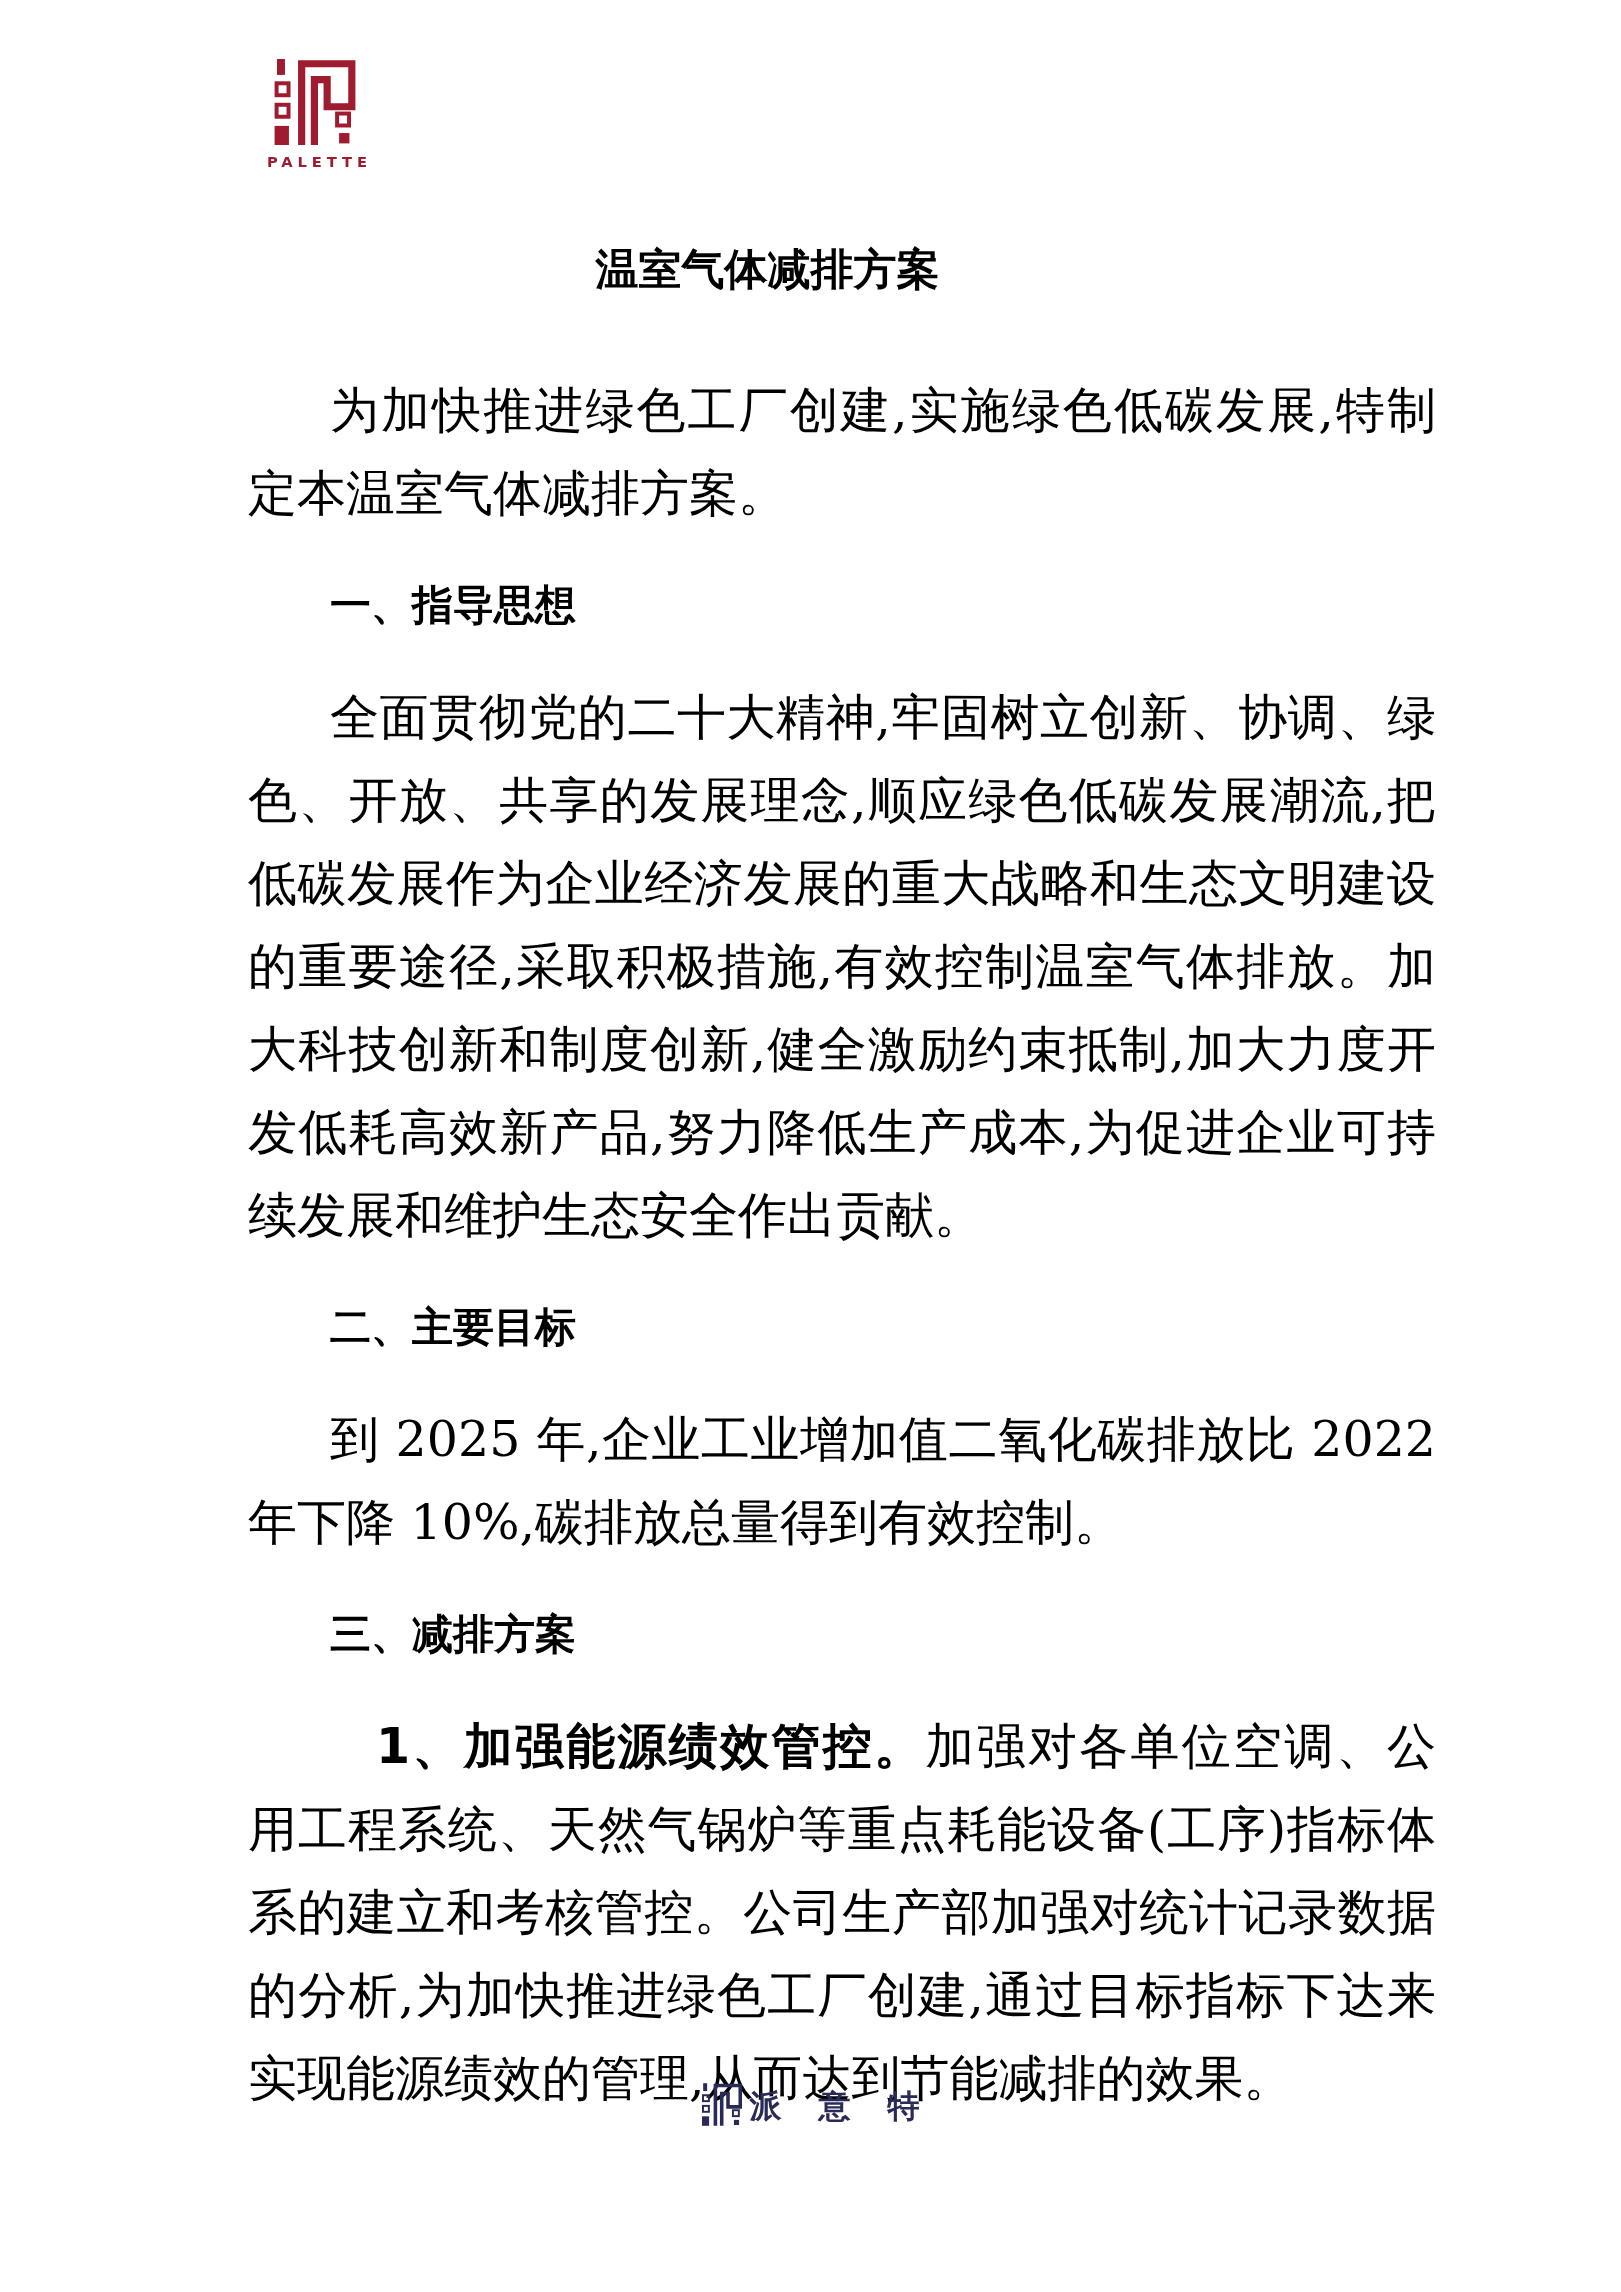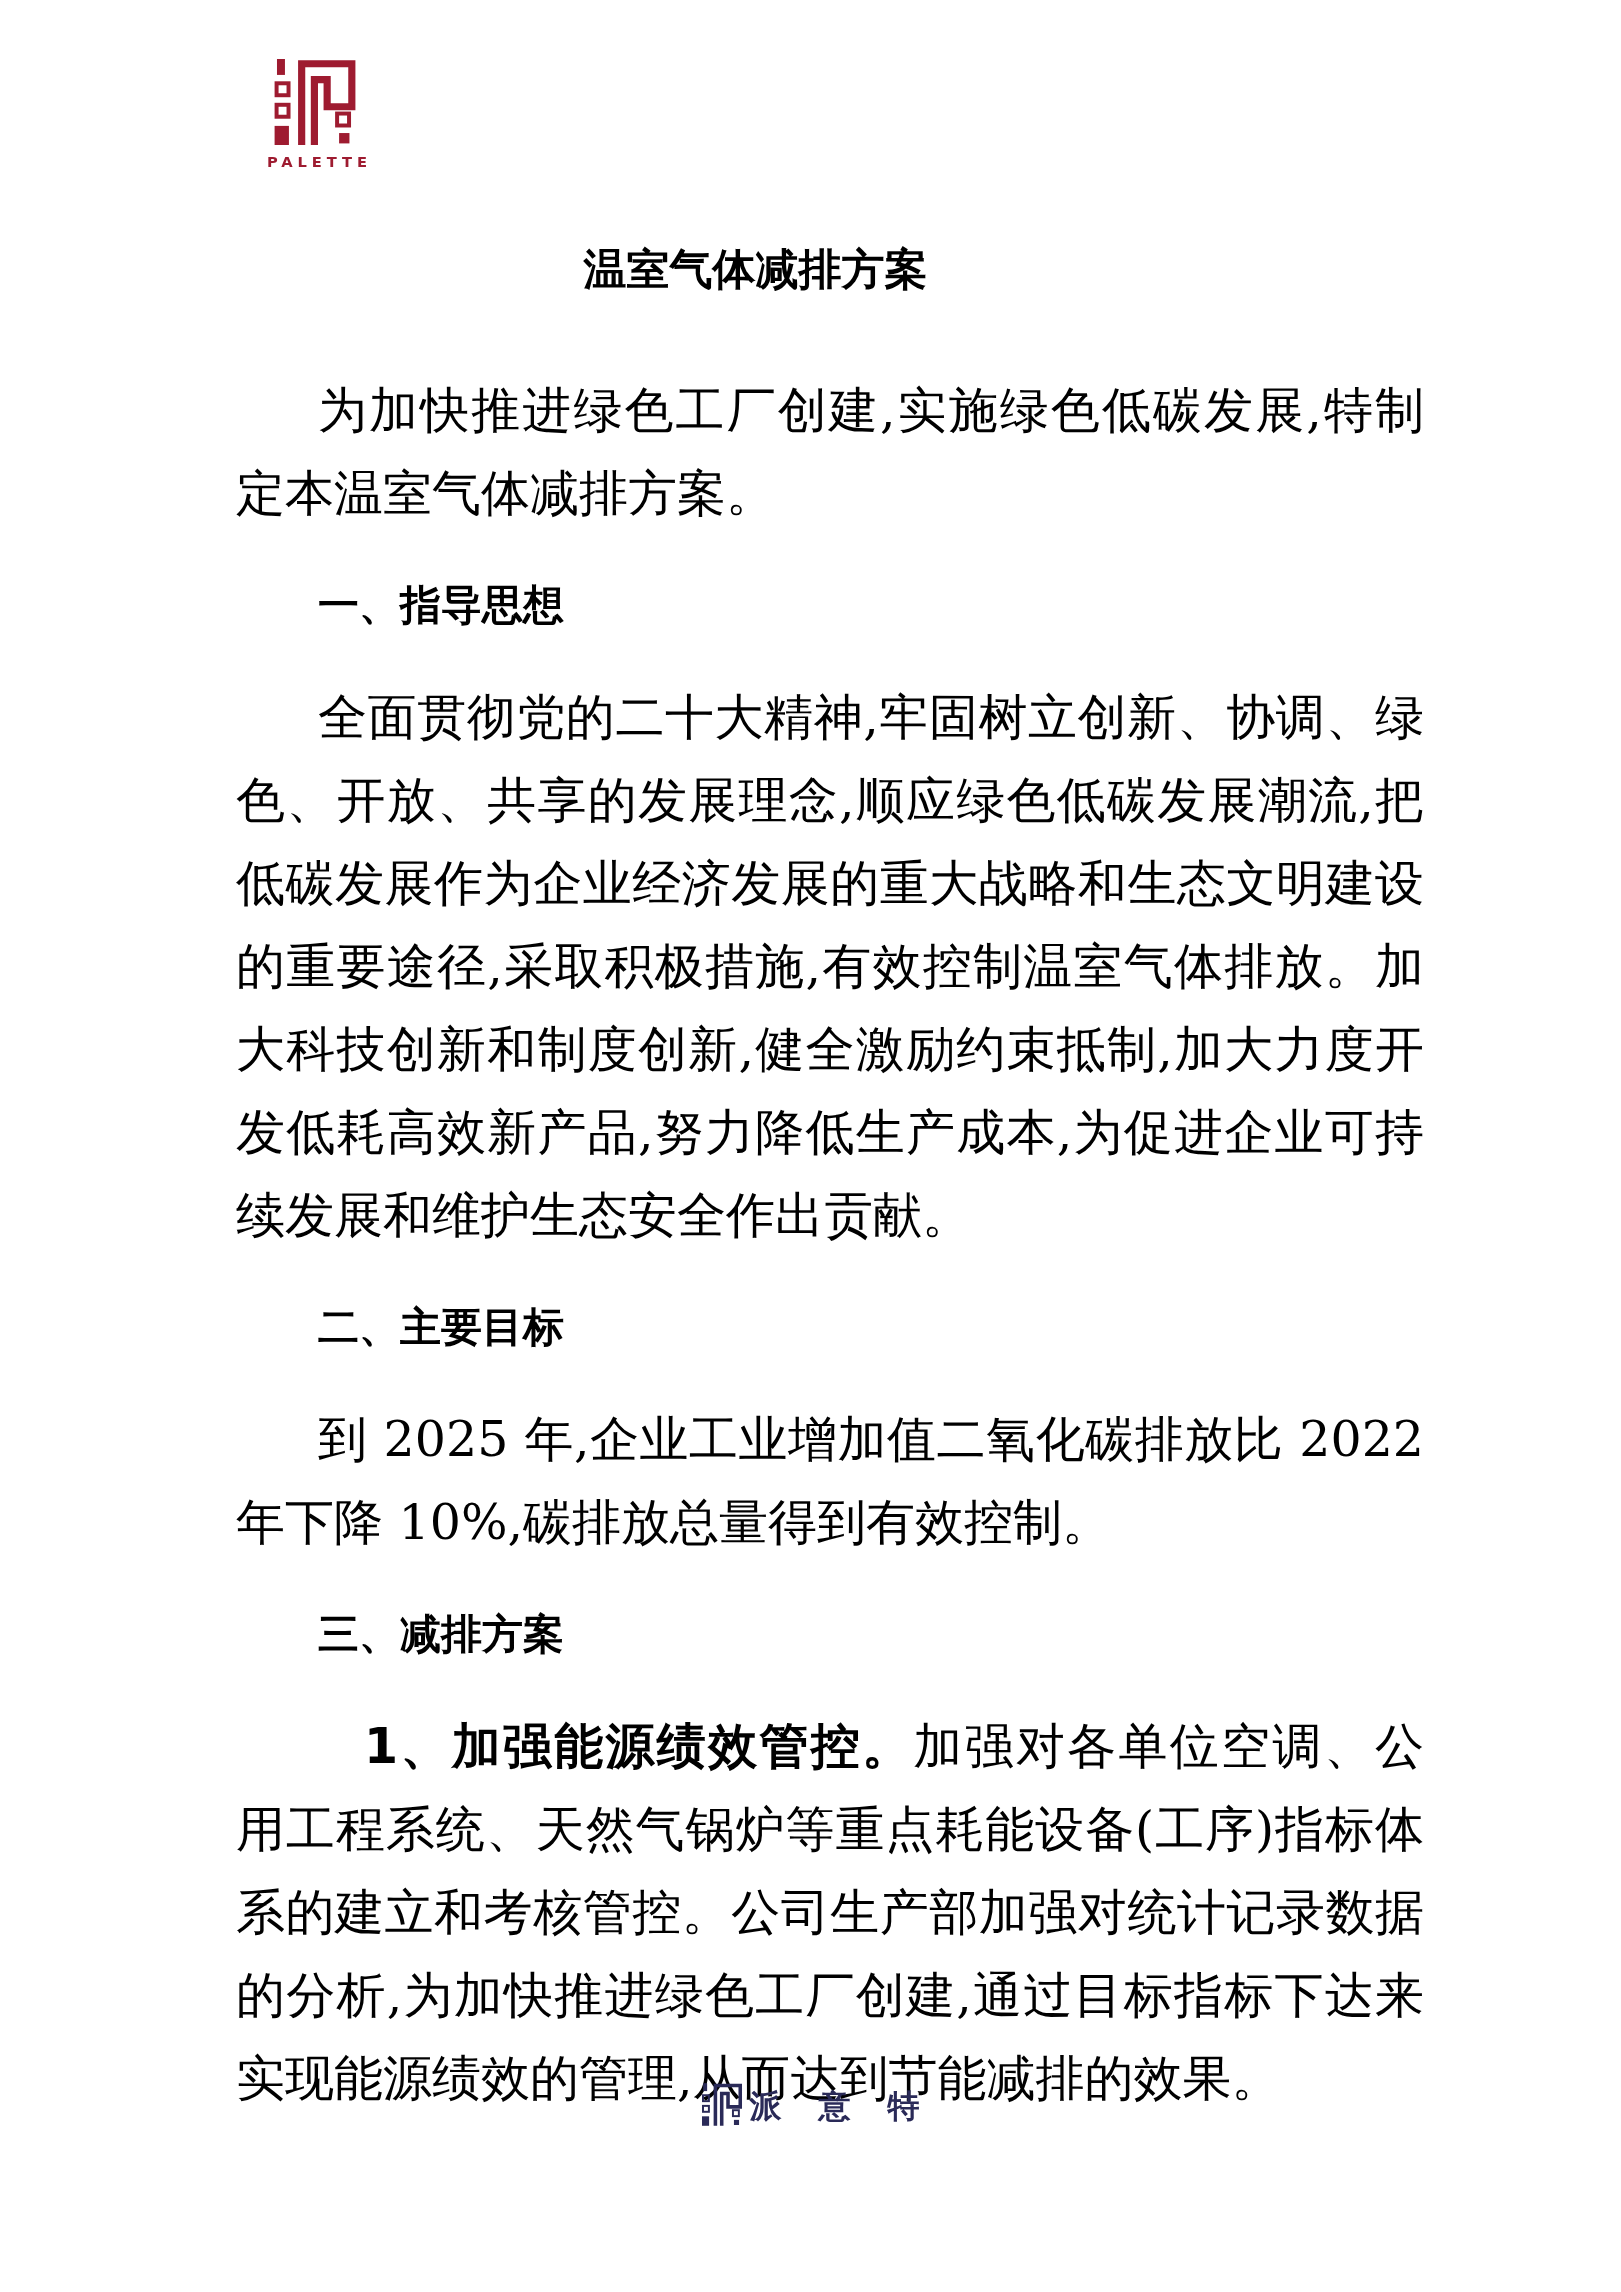--- a/index.html
+++ b/index.html
@@ -28,21 +28,21 @@
     font-weight: 700;
     font-size: 14.7px;
     letter-spacing: 4.9px;
     margin-right: -4.9px;
     white-space: nowrap;
   }
 
   
   .content {
     position: absolute;
-    left: 236px;
+    left: 248px;
     top: 0;
     width: 1188px;
   }
   .doc-title {
     margin: 240px 0 0 0;
     width: 1039px;
     text-align: center;
     font-size: 43px;
     line-height: 59px;
     font-weight: 700;

